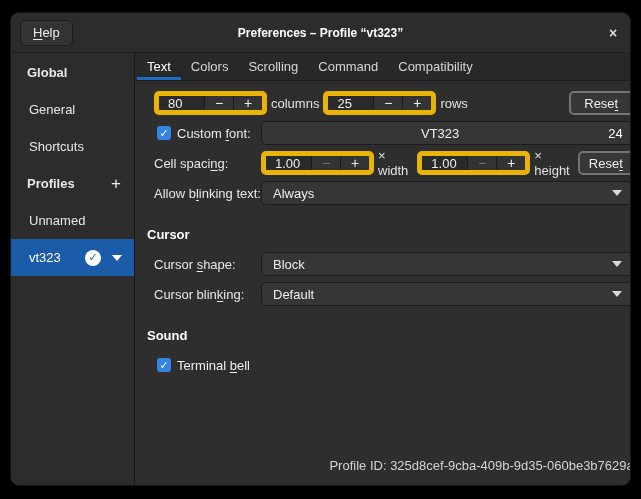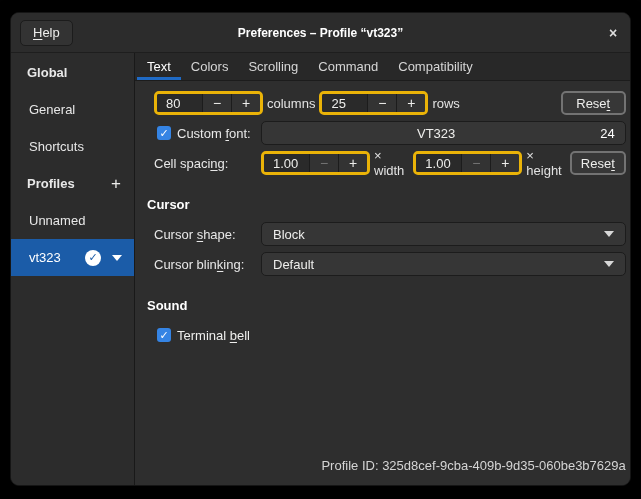--- a/index.html
+++ b/index.html
@@ -51,21 +51,21 @@
     border-bottom:3px solid transparent; color:#d6d6d6; }
   .tab.active { color:#ffffff; border-bottom-color:var(--tab-underline,#1f6ac5); }
 
   
   .page { flex:1; display:flex; flex-direction:column; padding:10px 19px 13px 12px; }
   .section-heading { font-weight:bold; color:#ffffff; margin:0 0 10px 0; }
   .section-heading.spaced { margin-top:16px; }
   .row { display:flex; align-items:center; height:24px; margin:0 0 6px 0; padding-left:7px; }
   .row-label { width:107px; flex:none; color:#e8e8e8; }
 
-  .spin { display:flex; align-items:stretch; height:24px; border:3px solid #eab308;
+  .spin { display:flex; align-items:stretch; height:24px; border:5px solid #eab308;
     border-radius:5px; overflow:hidden; background:var(--entry-bg,#2a2a2a); flex:none; }
   .spin-value { width:45px; display:flex; align-items:center; padding-left:9px;
     background:var(--entry-bg,#2a2a2a); }
   .spin-btn { width:29px; display:flex; align-items:center; justify-content:center;
     background:#333333; border-left:1px solid #1c1c1c; font-size:14px; color:#eeeeec; }
   .spin-btn.disabled { color:#757575; }
   .unit { margin:0 4px; color:#e2e2e2; }
 
   .reset-btn { margin-left:auto; height:24px; width:65px; background:var(--control-bg,#373737);
     border:2px solid #737373; border-radius:5px; display:flex; align-items:center;
@@ -217,20 +217,27 @@
               </span>
           </span>
           <span class="unit">× height</span>
           <span class="reset-btn">
               <span>Rese</span>
               <span class="underline">t</span>
               <span></span>
             </span>
         </div>
 
+        <div class="row">
+          <span class="row-label"><span>Allow b</span><span class="underline">l</span><span>inking text:</span></span>
+          <span class="combo">
+            <span>Always</span>
+            <span class="combo-caret"></span>
+          </span>
+        </div>
 
         <div class="section-heading spaced">Cursor</div>
 
         <div class="row">
           <span class="row-label"><span>Cursor </span><span class="underline">s</span><span>hape:</span></span>
           <span class="combo">
             <span>Block</span>
             <span class="combo-caret"></span>
           </span>
         </div>

